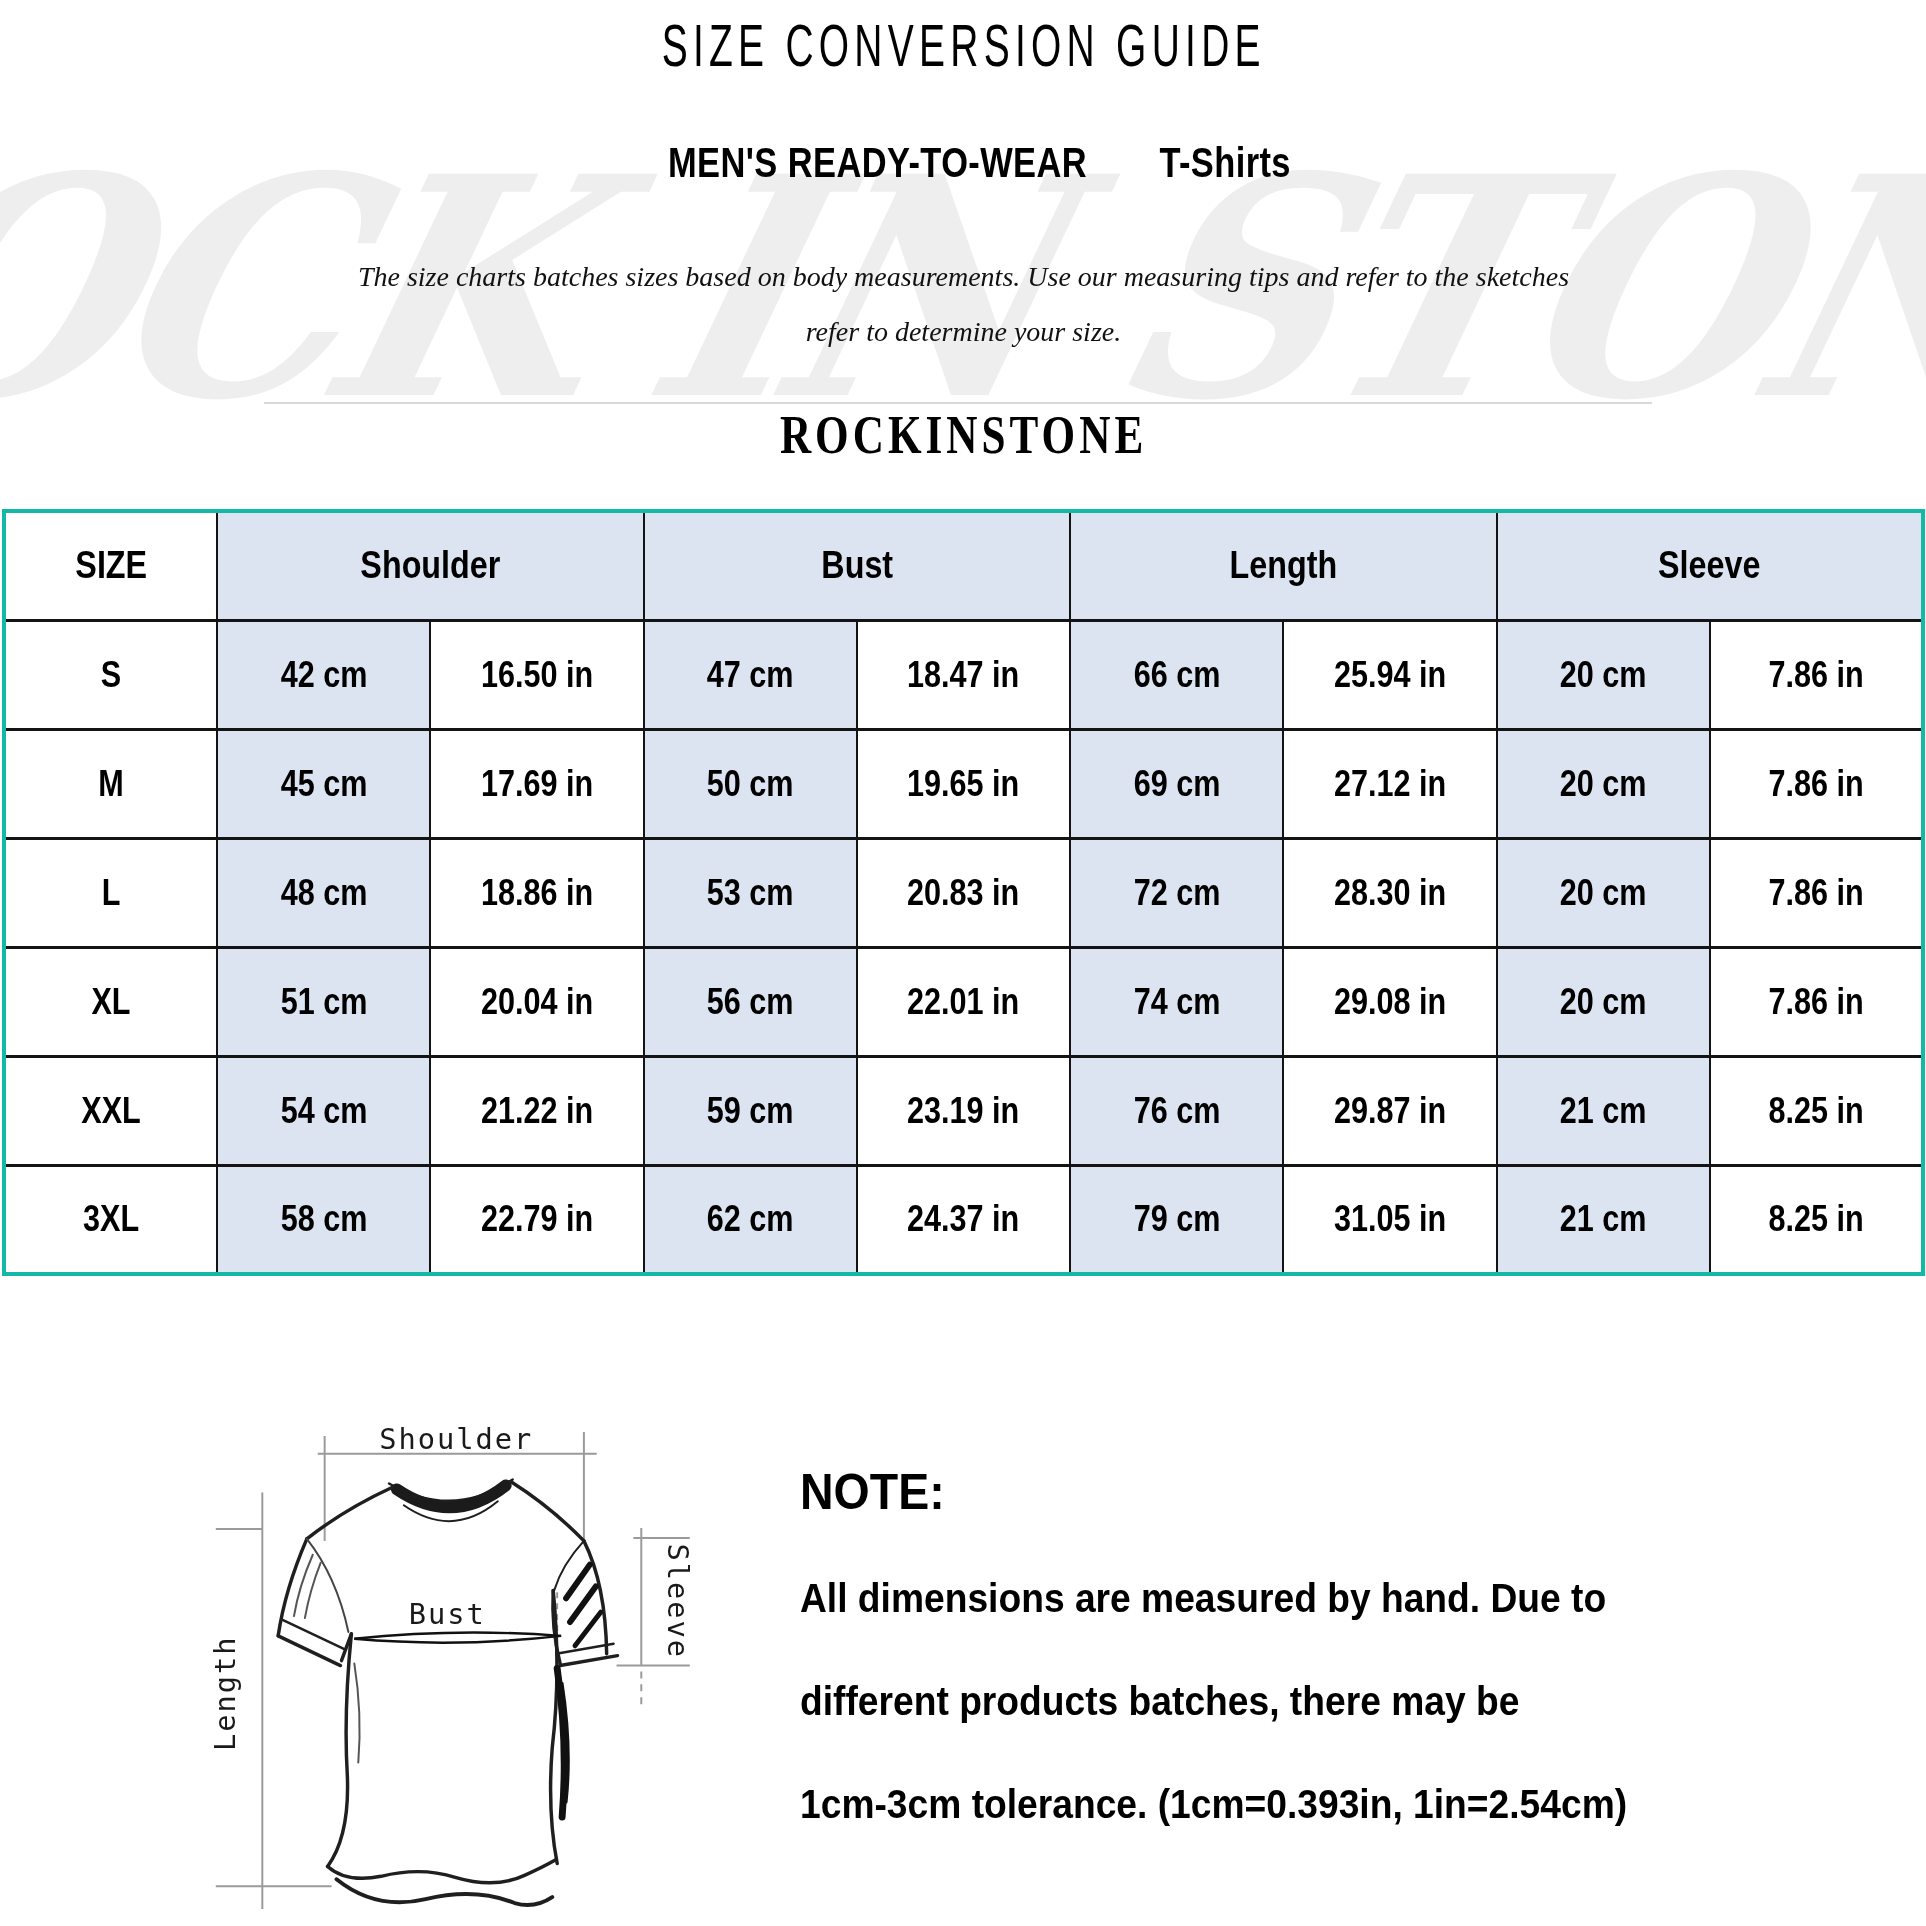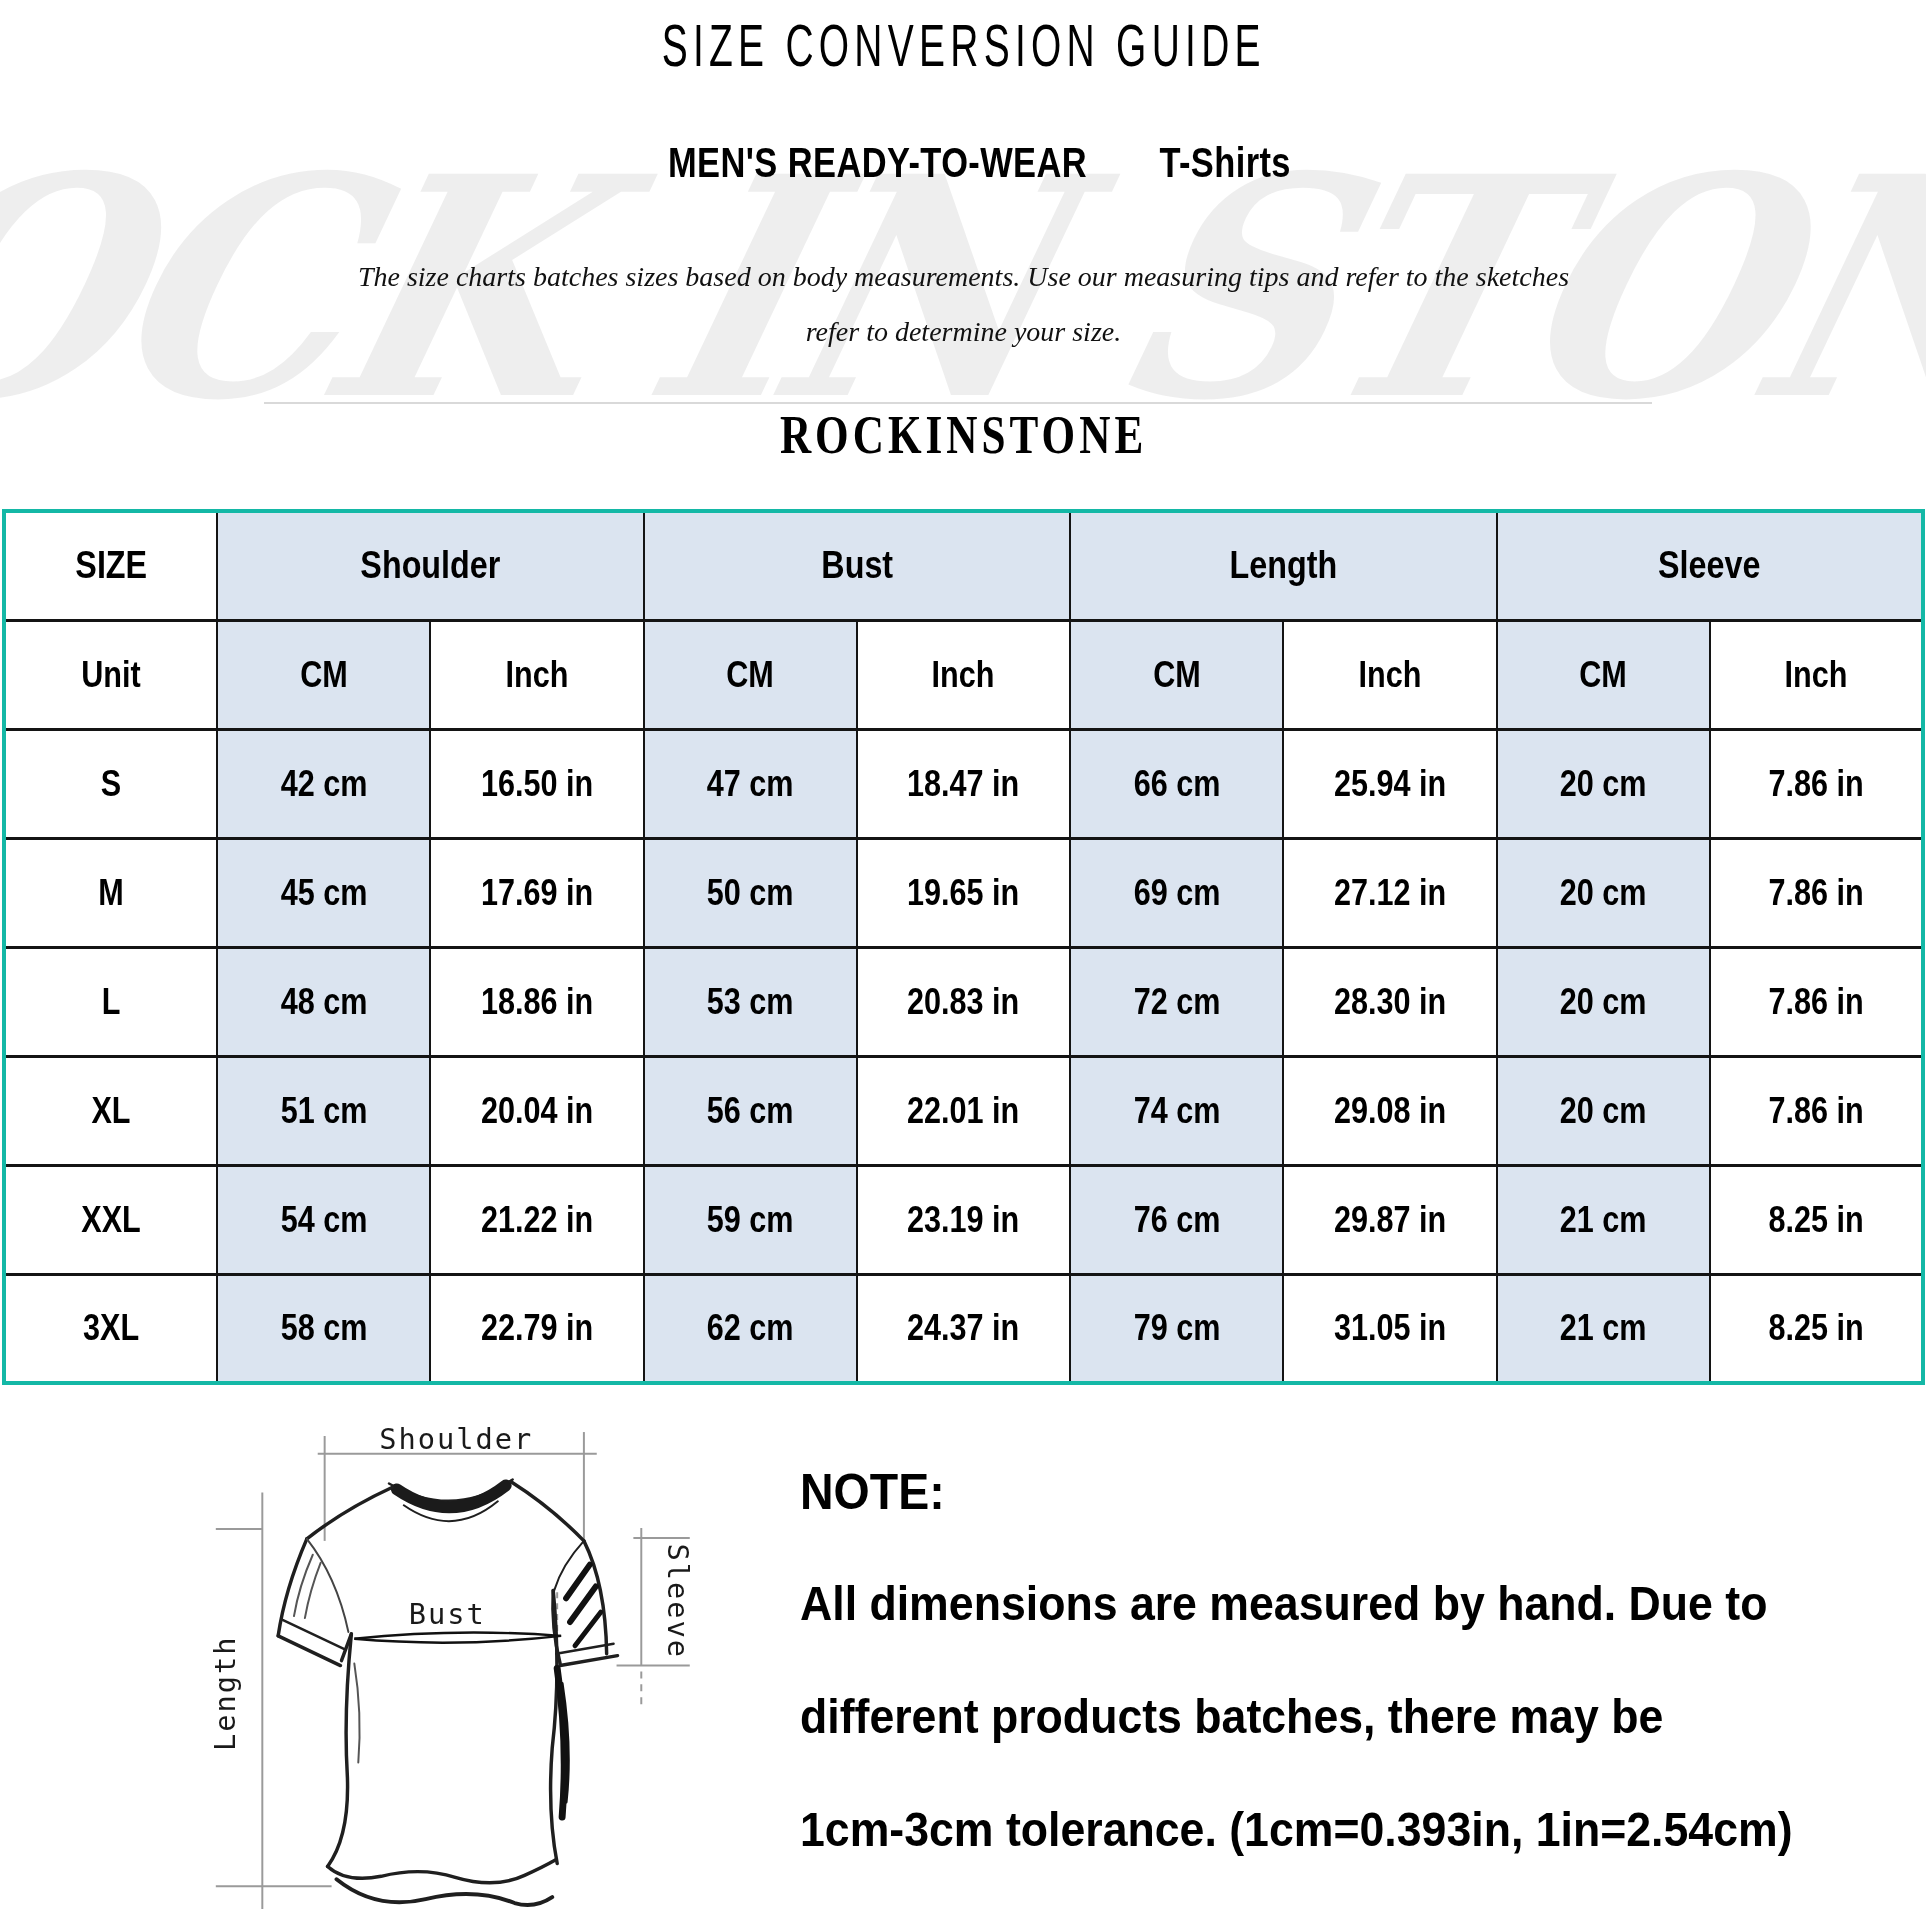--- a/index.html
+++ b/index.html
@@ -87,21 +87,21 @@
   .diagram { position: absolute; left: 198px; top: 1416px; z-index: 2; }
   .diagram text {
     font-family: "DejaVu Sans Mono", monospace;
     font-size: 29px; letter-spacing: 2px; fill: #1a1a1a;
   }
   .note {
     position: absolute; left: 792px; top: 1463px; width: 1099px; z-index: 2;
     font-weight: 700; color: #000; margin-left: 8px;
   }
   .note .note-heading { font-size: 50px; margin-bottom: 55px; }
-  .note .note-line { font-size: 48px; margin-bottom: 58px; white-space: nowrap; }
+  .note .note-line { font-size: 40px; margin-bottom: 58px; white-space: nowrap; }
   .note span { display: inline-block; transform: scaleX(0.93); transform-origin: 0 50%; }
 </style>
 </head>
 <body>
 
 <div class="page">
 
   <div class="watermark">ROCK IN STONE</div>
 
   <div class="head">
@@ -127,31 +127,20 @@
         <col>
         <col>
     </colgroup>
     <thead>
       <tr class="group-row">
         <th class="white"><span class="cond">SIZE</span></th>
         <th colspan="2" class="blue"><span class="cond">Shoulder</span></th>
         <th colspan="2" class="blue"><span class="cond">Bust</span></th>
         <th colspan="2" class="blue"><span class="cond">Length</span></th>
         <th colspan="2" class="blue"><span class="cond">Sleeve</span></th>
-      </tr>
-      <tr>
-        <th class="white"><span class="cond">Unit</span></th>
-        <th class="blue"><span class="cond">CM</span></th>
-        <th class="white"><span class="cond">Inch</span></th>
-        <th class="blue"><span class="cond">CM</span></th>
-        <th class="white"><span class="cond">Inch</span></th>
-        <th class="blue"><span class="cond">CM</span></th>
-        <th class="white"><span class="cond">Inch</span></th>
-        <th class="blue"><span class="cond">CM</span></th>
-        <th class="white"><span class="cond">Inch</span></th>
       </tr>
     </thead>
     <tbody id="size-rows">
         <tr>
           <td class="white"><span class="cond">S</span></td>
           <td class="blue"><span class="cond">42 cm</span></td>
           <td class="white"><span class="cond">16.50 in</span></td>
           <td class="blue"><span class="cond">47 cm</span></td>
           <td class="white"><span class="cond">18.47 in</span></td>
           <td class="blue"><span class="cond">66 cm</span></td>

